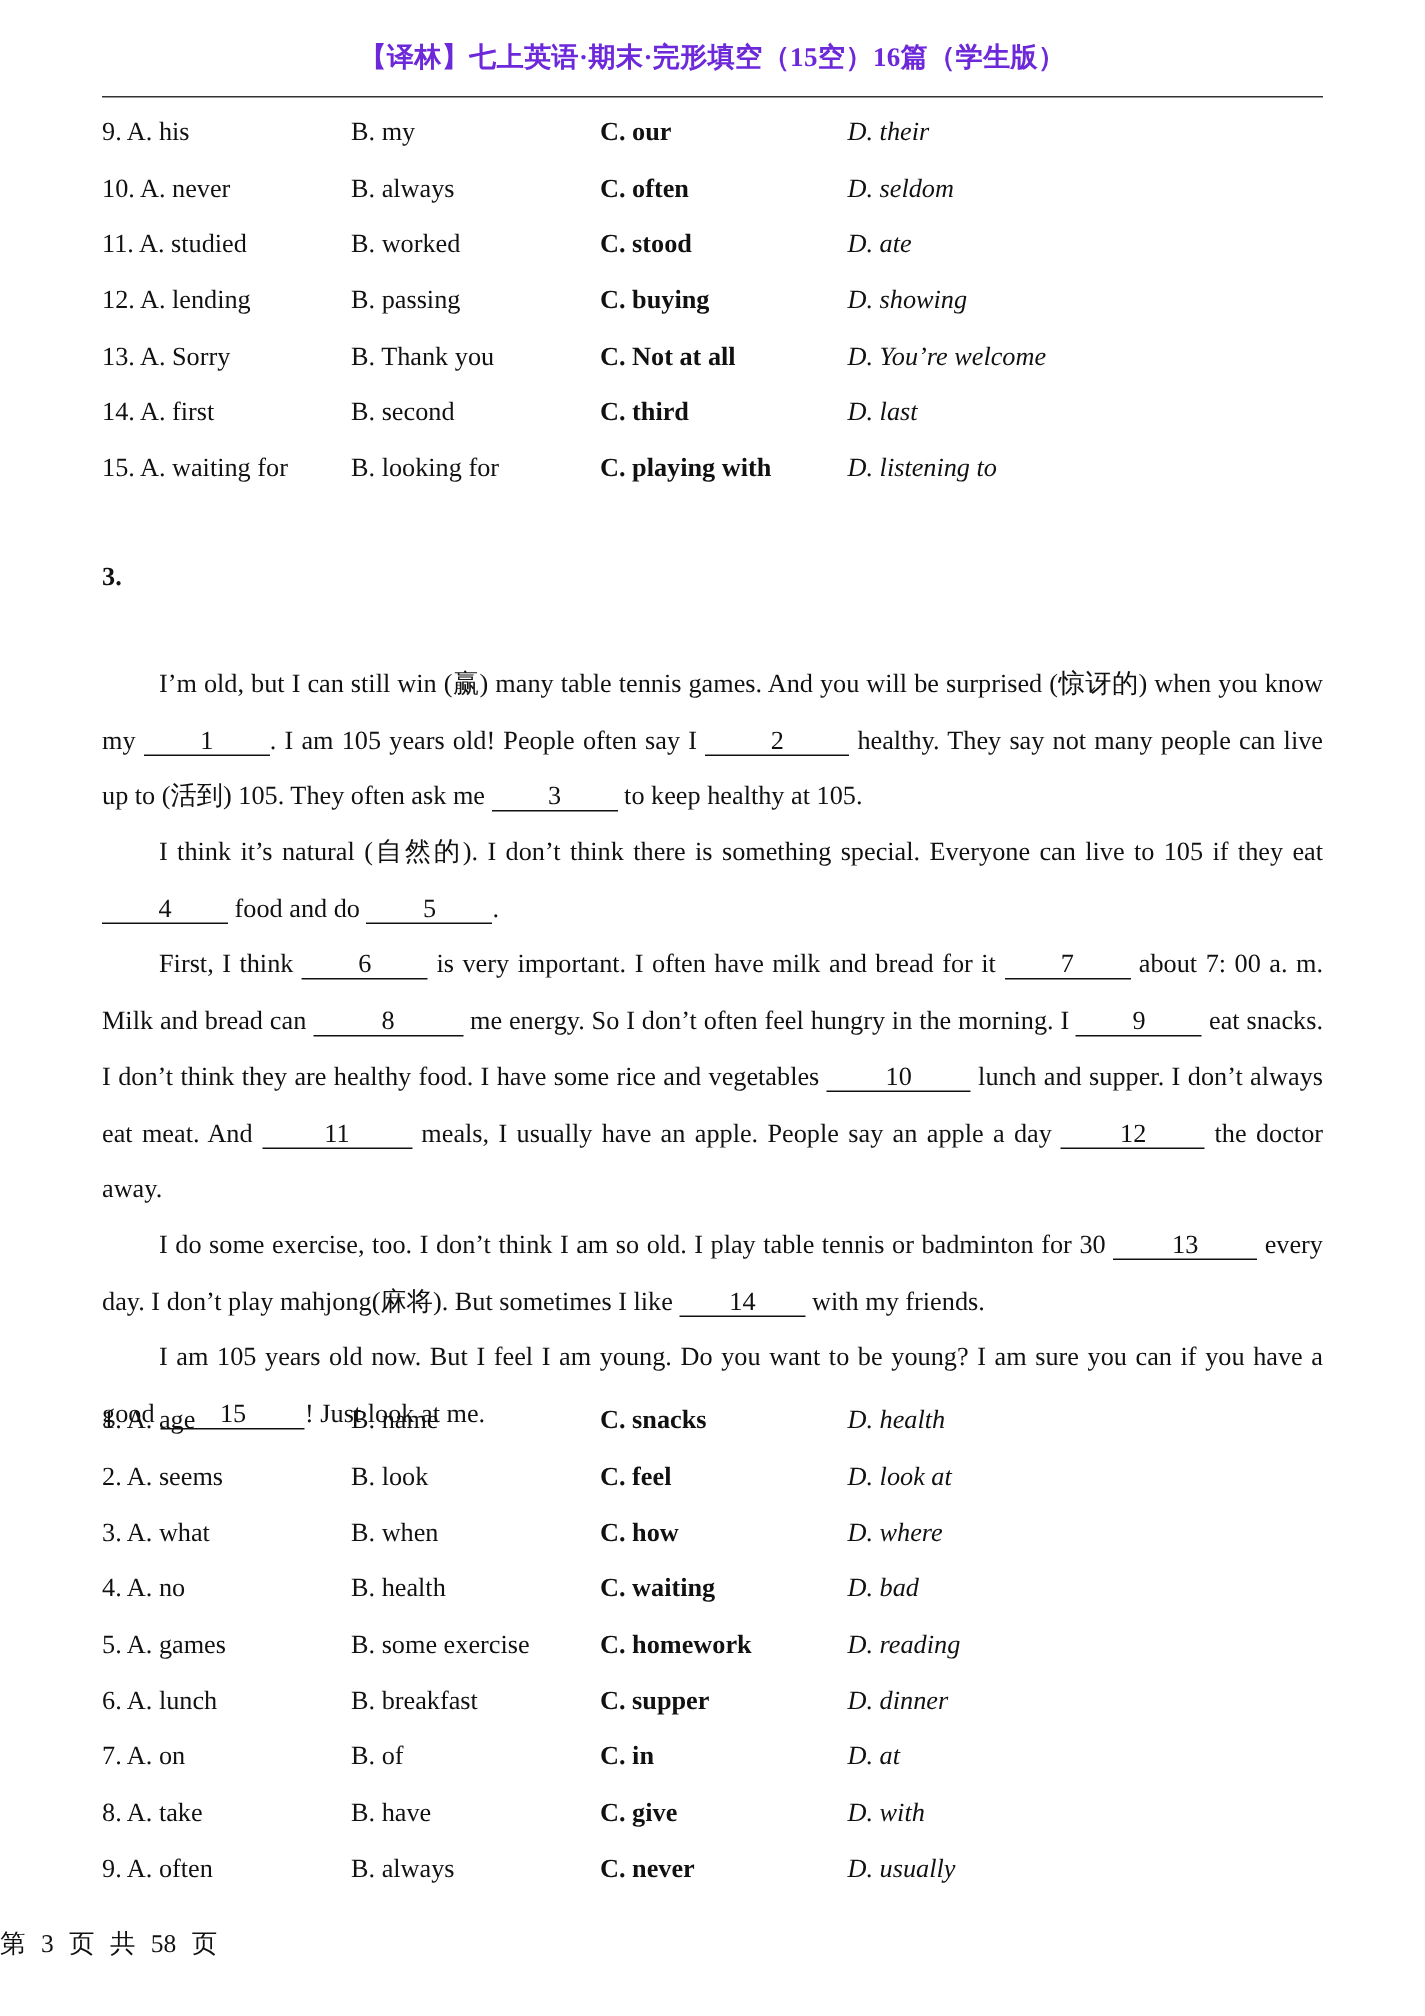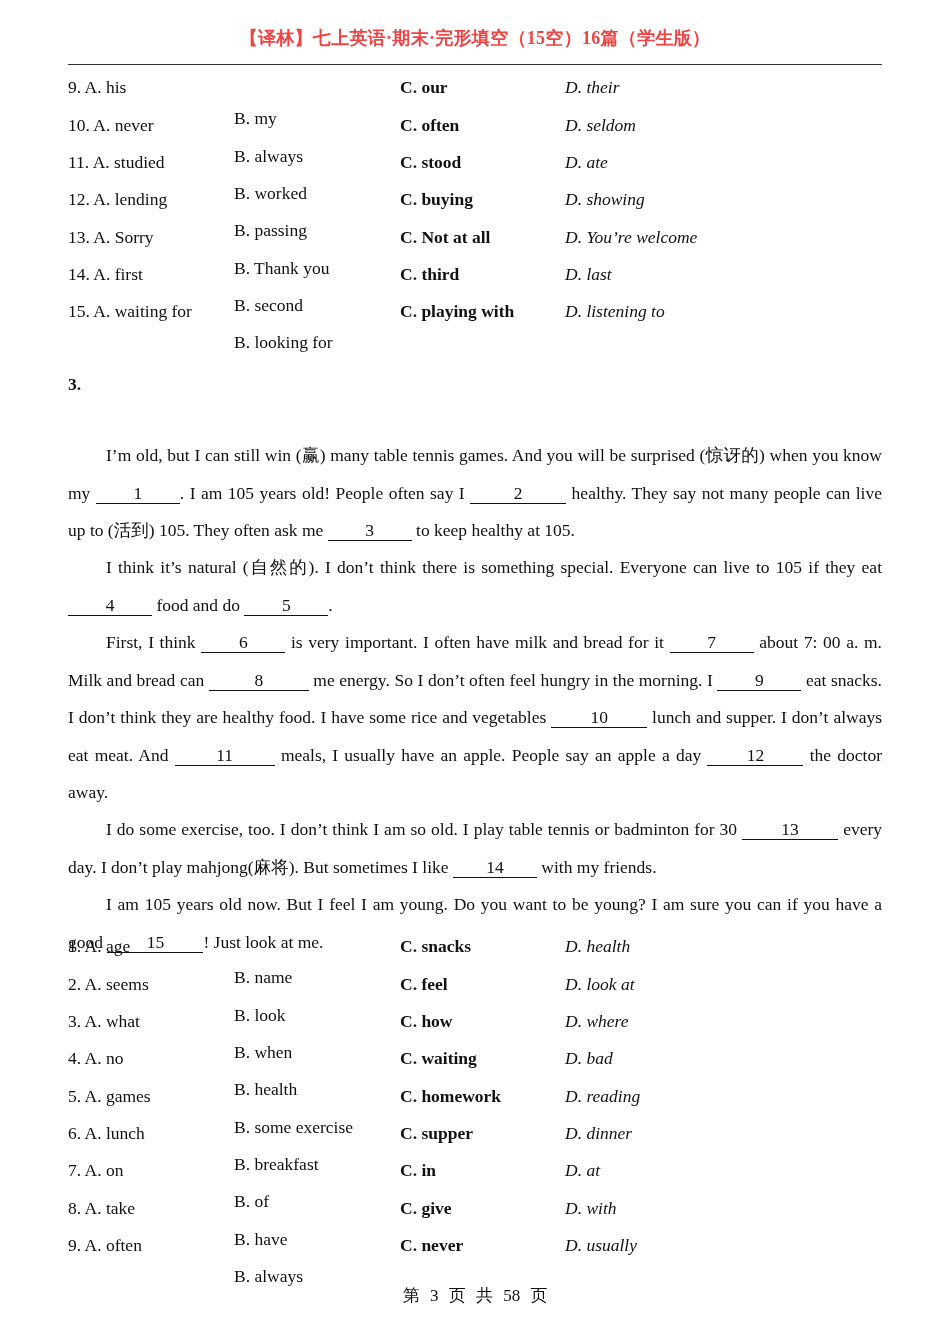--- a/index.html
+++ b/index.html
@@ -1,28 +1,28 @@
 <!DOCTYPE html>
 <html><head>
 <meta charset="utf-8">
 <style>
   html, body { margin:0; padding:0; background:#ffffff; }
   body { width:950px; height:1344px; position:relative; overflow:hidden;
          font-family:"Liberation Serif", "DejaVu Serif", serif; color:#111; font-size:17.5px; }
   .header-title { position:absolute; top:26px; left:0; width:950px; text-align:center;
-         font-weight:bold; color:#ef4444; font-size:18px; letter-spacing:0.3px; }
+         font-weight:bold; color:#6d28d9; font-size:18px; letter-spacing:0.3px; }
   .header-rule { position:absolute; top:64px; left:68px; width:814px; height:0; border-top:1.5px solid #333; }
   .row { position:absolute; left:68px; height:24px; line-height:24px; white-space:nowrap; }
   .opt { position:absolute; top:0; }
-  .c0 { left:0;text-align:right; } .c1 { left:166px;margin-top:31px; } .c2 { left:332px;font-weight:bold; } .c3 { left:497px;font-style:italic; }
+  .c0 { left:0;text-align:right; } .c1 { left:166px; } .c2 { left:332px;font-weight:bold; } .c3 { left:497px;font-style:italic; }
   .sec { position:absolute; left:68px; font-weight:bold; }
   .para { position:absolute; left:68px; width:814px; line-height:37.5px; text-align:justify;margin-top:33px; }
   .indent { text-indent:38px; }
   .blank { display:inline-block; border-bottom:1px solid #111; text-align:center; line-height:20px; text-indent:0; } .blank.w84 { width:84px; } .blank.w96 { width:96px; } .blank.w100 { width:100px; }
-  .footer { position:absolute; top:1284px; left:0; width:950px; text-align:center; font-size:17px; word-spacing:6px; }
+  .footer { position:absolute; top:1284px; left:0; width:950px; font-size:17px; word-spacing:6px; }
 </style>
 </head>
 <body>
 
 <div class="header-title">【译林】七上英语·期末·完形填空（15空）16篇（学生版）</div>
 <div class="header-rule"></div>
 
 <div class="row" style="top:75px">
   <span class="opt c0">9. A. his</span>
   <span class="opt c1">B. my</span>

